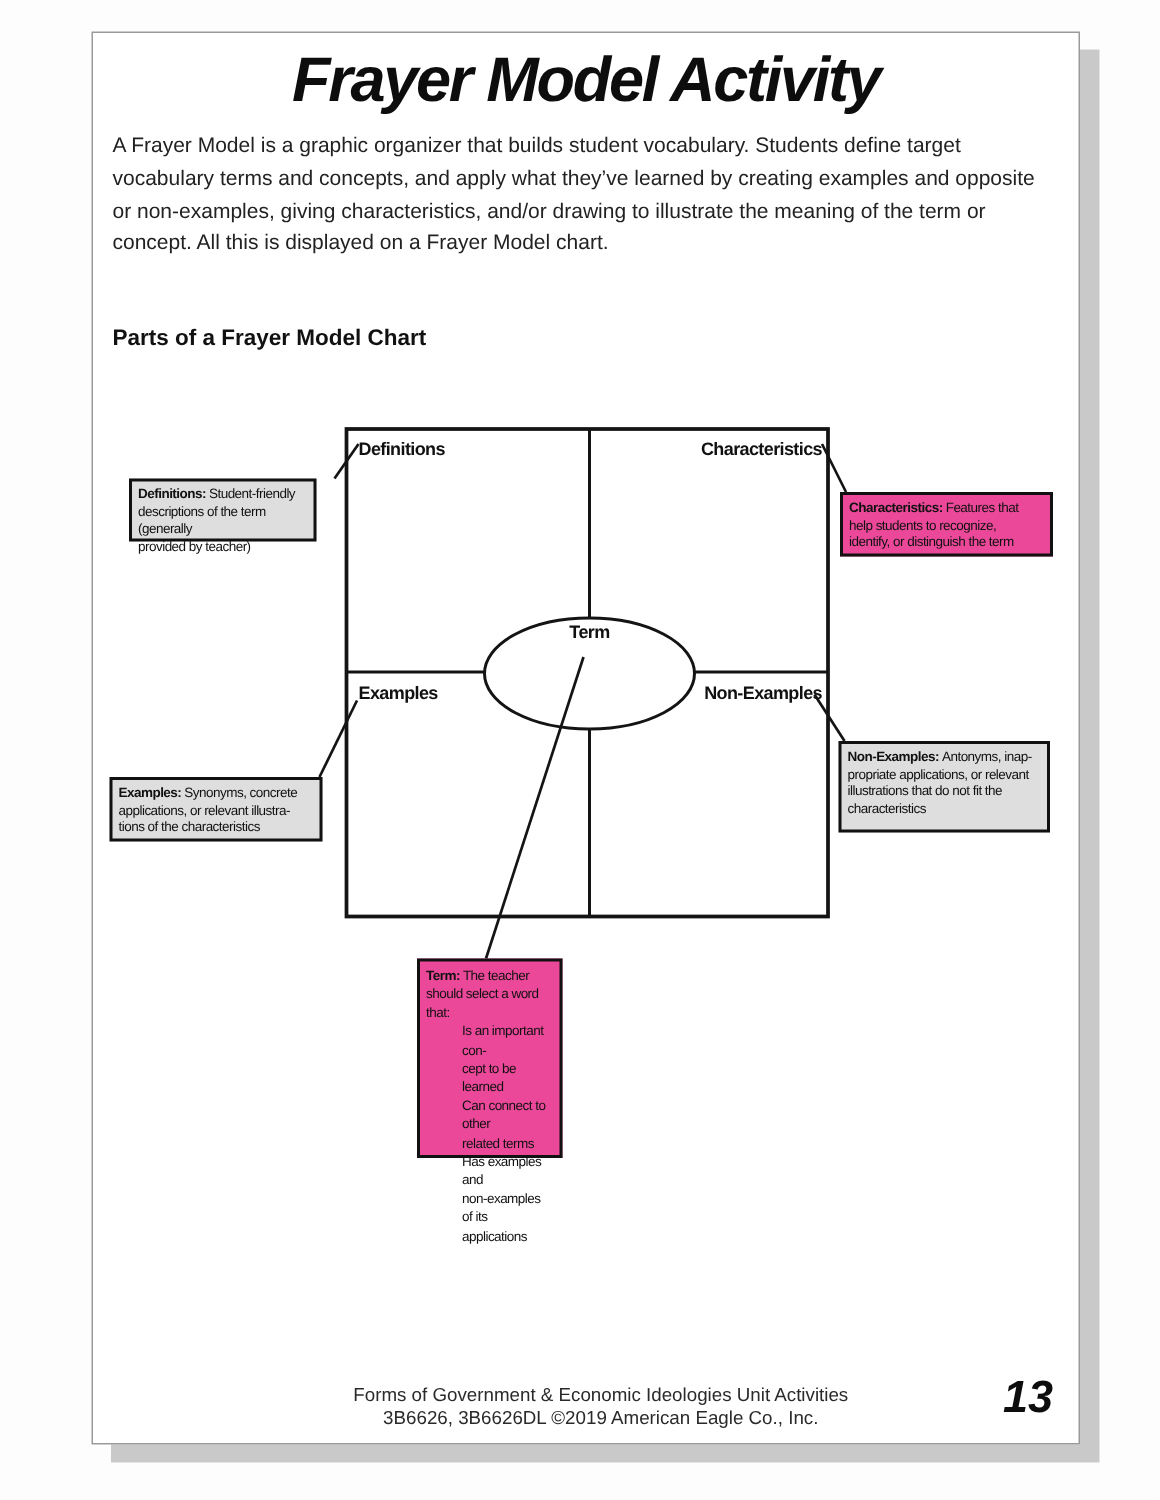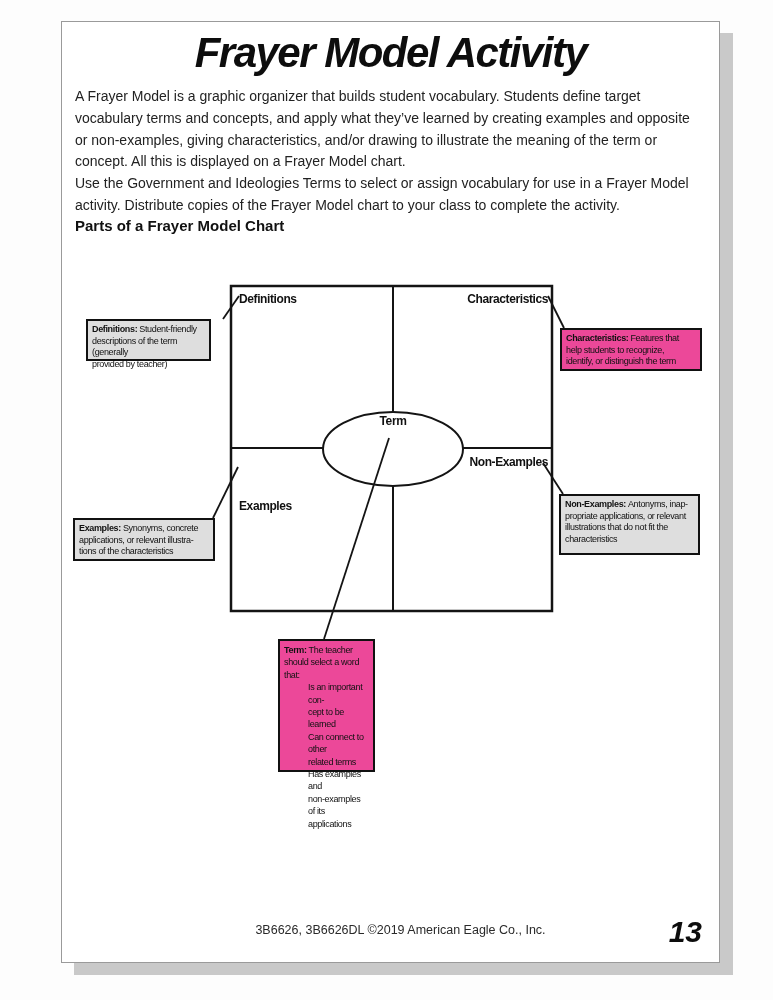--- a/index.html
+++ b/index.html
@@ -68,22 +68,20 @@
 
 <div class="canvas">
   <div class="page">
 
     <h1 class="title">Frayer Model Activity</h1>
 
     <p class="body-text p1">A Frayer Model is a graphic organizer that builds student vocabulary. Students define target
 vocabulary terms and concepts, and apply what they’ve learned by creating examples and opposite
 or non-examples, giving characteristics, and/or drawing to illustrate the meaning of the term or
 concept. All this is displayed on a Frayer Model chart.</p>
-    <p class="body-text p2">Use the Government and Ideologies Terms to select or assign vocabulary for use in a Frayer Model
-activity. Distribute copies of the Frayer Model chart to your class to complete the activity.</p>
 
     <h2 class="section-heading">Parts of a Frayer Model Chart</h2>
 
     <div class="diagram">
       <svg width="659" height="510" viewBox="0 0 659 510">
 
         <rect x="169" y="5" width="321" height="325" fill="#ffffff" stroke="#141414" stroke-width="2.5"></rect>
         <line x1="331" y1="5" x2="331" y2="330" stroke="#141414" stroke-width="2"></line>
         <line x1="169" y1="167" x2="490" y2="167" stroke="#141414" stroke-width="2"></line>
 
@@ -91,21 +89,21 @@
 
         <line x1="161" y1="38" x2="177" y2="15" stroke="#141414" stroke-width="1.8"></line>
         <line x1="486" y1="15" x2="502" y2="47" stroke="#141414" stroke-width="1.8"></line>
         <line x1="176" y1="186" x2="151" y2="237" stroke="#141414" stroke-width="1.8"></line>
         <line x1="481" y1="182" x2="501" y2="213" stroke="#141414" stroke-width="1.8"></line>
         <line x1="327" y1="157" x2="262" y2="358" stroke="#141414" stroke-width="1.8"></line>
       </svg>
 
       <div class="quad-label" style="left:177px; top:11px;">Definitions</div>
       <div class="quad-label" style="right:173px; top:11px;">Characteristics</div>
-      <div class="quad-label" style="left:177px; top:174px;margin-top:44px;">Examples</div>
+      <div class="quad-label" style="left:177px; top:174px;">Examples</div>
       <div class="quad-label" style="right:173px; top:174px;">Non-Examples</div>
       <div class="quad-label" style="left:291px; top:133px; width:80px; text-align:center;">Term</div>
 
       <div class="callout gray co-definitions"><span class="co-label">Definitions:</span><span class="co-text">Student-friendly
 descriptions of the term (generally
 provided by teacher)</span></div>
 
       <div class="callout co-characteristics"><span class="co-label">Characteristics:</span><span class="co-text">Features that
 help students to recognize,
 identify, or distinguish the term</span></div>
@@ -127,18 +125,19 @@
 cept to be learned
 Can connect to other
 related terms
 Has examples and
 non-examples of its
 applications</div>
       </div>
     </div>
 
     <div class="footer-lines">
+      <div>Forms of Government &amp; Economic Ideologies Unit Activities</div>
       <div>3B6626, 3B6626DL ©2019 American Eagle Co., Inc.</div>
     </div>
     <div class="page-number">13</div>
 
   </div>
 </div>
 
 </body></html>

